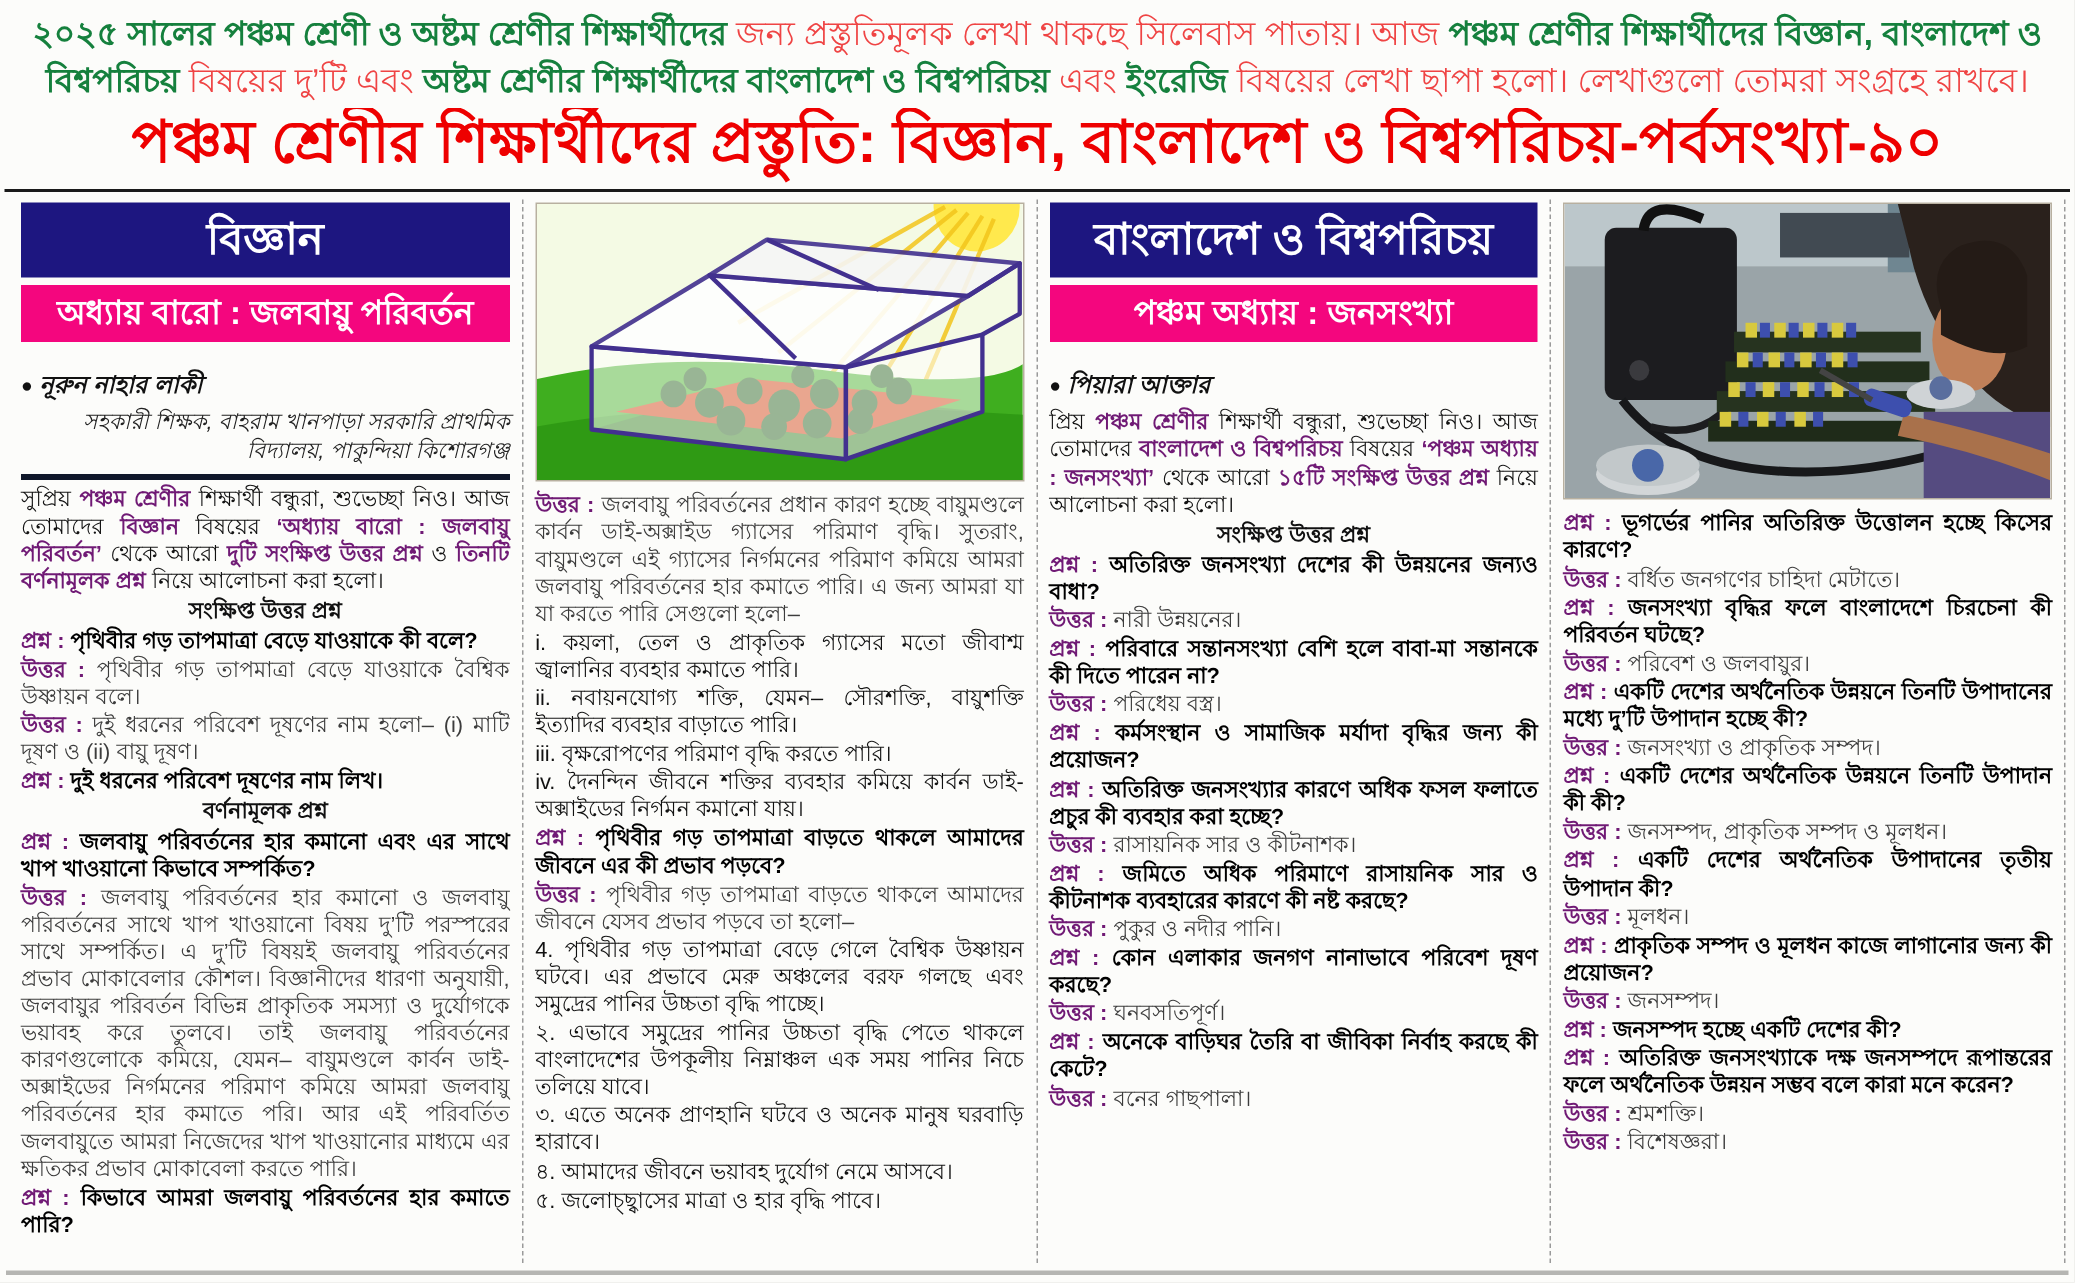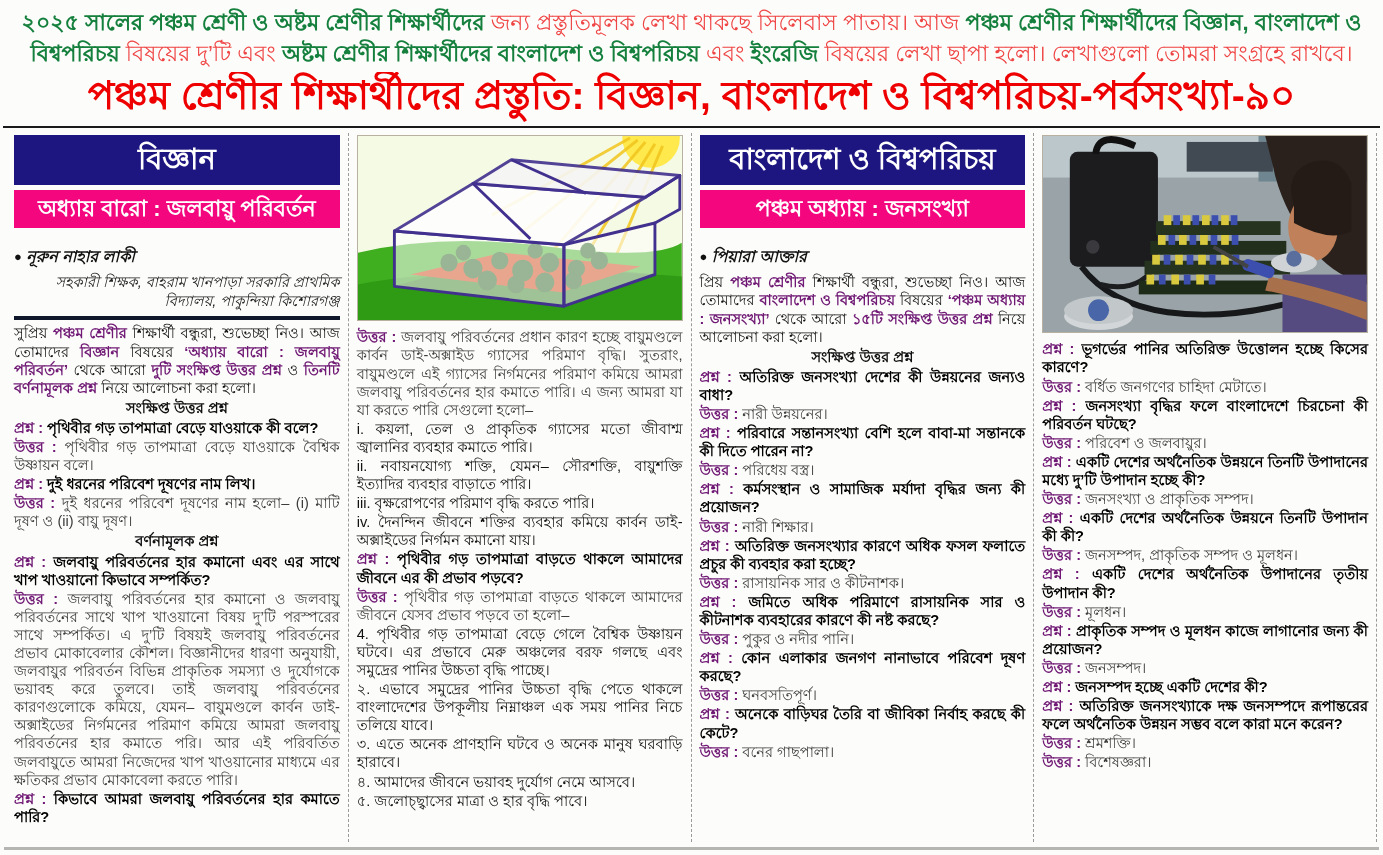--- a/index.html
+++ b/index.html
@@ -76,22 +76,22 @@
       <div class="author">
         <span class="bullet">●</span>
         <span>নূরুন নাহার লাকী</span>
       </div>
       <div class="affil">সহকারী শিক্ষক, বাহরাম খানপাড়া সরকারি প্রাথমিক বিদ্যালয়, পাকুন্দিয়া কিশোরগঞ্জ</div>
       <div class="body">
           <p class="blk mixed"><span>সুপ্রিয় </span><span class="b">পঞ্চম শ্রেণীর</span><span> শিক্ষার্থী বন্ধুরা, শুভেচ্ছা নিও। আজ তোমাদের </span><span class="b">বিজ্ঞান</span><span> বিষয়ের  </span><span class="b">‘অধ্যায় বারো :  জলবায়ু পরিবর্তন’</span><span> থেকে আরো </span><span class="b">দুটি সংক্ষিপ্ত উত্তর প্রশ্ন</span><span> ও </span><span class="b">তিনটি বর্ণনামূলক প্রশ্ন</span><span> নিয়ে আলোচনা করা হলো।</span></p>
           <p class="blk center">সংক্ষিপ্ত উত্তর প্রশ্ন</p>
           <p class="blk q"><span class="b">প্রশ্ন : </span>পৃথিবীর গড় তাপমাত্রা বেড়ে যাওয়াকে কী বলে?</p>
           <p class="blk a"><span class="b">উত্তর : </span>পৃথিবীর গড় তাপমাত্রা বেড়ে যাওয়াকে বৈশ্বিক উষ্ণায়ন বলে।</p>
+          <p class="blk a"><span class="b">উত্তর : </span>দুই ধরনের পরিবেশ দূষণের নাম হলো– (i) মাটি দূষণ ও (ii) বায়ু দূষণ।</p>
           <p class="blk q"><span class="b">প্রশ্ন : </span>দুই ধরনের পরিবেশ দূষণের নাম লিখ।</p>
-          <p class="blk a"><span class="b">উত্তর : </span>দুই ধরনের পরিবেশ দূষণের নাম হলো– (i) মাটি দূষণ ও (ii) বায়ু দূষণ।</p>
           <p class="blk center">বর্ণনামূলক প্রশ্ন</p>
           <p class="blk q"><span class="b">প্রশ্ন : </span>জলবায়ু পরিবর্তনের হার কমানো এবং এর সাথে খাপ খাওয়ানো কিভাবে সম্পর্কিত?</p>
           <p class="blk a"><span class="b">উত্তর : </span>জলবায়ু পরিবর্তনের হার কমানো ও জলবায়ু পরিবর্তনের সাথে খাপ খাওয়ানো বিষয় দু’টি পরস্পরের সাথে সম্পর্কিত। এ দু’টি বিষয়ই জলবায়ু পরিবর্তনের প্রভাব মোকাবেলার কৌশল। বিজ্ঞানীদের ধারণা অনুযায়ী, জলবায়ুর পরিবর্তন বিভিন্ন প্রাকৃতিক সমস্যা ও দুর্যোগকে ভয়াবহ করে তুলবে। তাই জলবায়ু পরিবর্তনের কারণগুলোকে কমিয়ে, যেমন– বায়ুমণ্ডলে কার্বন ডাই-অক্সাইডের নির্গমনের পরিমাণ কমিয়ে আমরা জলবায়ু পরিবর্তনের হার কমাতে পরি। আর এই পরিবর্তিত জলবায়ুতে আমরা নিজেদের খাপ খাওয়ানোর মাধ্যমে এর ক্ষতিকর প্রভাব মোকাবেলা করতে পারি।</p>
           <p class="blk q"><span class="b">প্রশ্ন : </span>কিভাবে আমরা জলবায়ু পরিবর্তনের হার কমাতে পারি?</p>
         </div>
     </section>
 
     <section class="col col2">
       <figure class="figure fig-greenhouse">
         <svg viewBox="0 0 338 186" preserveAspectRatio="none">
@@ -171,21 +171,20 @@
         <span>পিয়ারা আক্তার</span>
       </div>
       <div class="body">
           <p class="blk mixed"><span>প্রিয় </span><span class="b">পঞ্চম শ্রেণীর</span><span> শিক্ষার্থী বন্ধুরা, শুভেচ্ছা নিও। আজ তোমাদের </span><span class="b">বাংলাদেশ ও বিশ্বপরিচয়</span><span> বিষয়ের </span><span class="b">‘পঞ্চম অধ্যায় : জনসংখ্যা’</span><span> থেকে আরো </span><span class="b">১৫টি সংক্ষিপ্ত উত্তর প্রশ্ন</span><span> নিয়ে আলোচনা করা হলো।</span></p>
           <p class="blk center">সংক্ষিপ্ত উত্তর প্রশ্ন</p>
           <p class="blk q"><span class="b">প্রশ্ন : </span>অতিরিক্ত জনসংখ্যা দেশের কী উন্নয়নের জন্যও বাধা?</p>
           <p class="blk a"><span class="b">উত্তর : </span>নারী উন্নয়নের।</p>
           <p class="blk q"><span class="b">প্রশ্ন : </span>পরিবারে সন্তানসংখ্যা বেশি হলে বাবা-মা সন্তানকে কী দিতে পারেন না?</p>
           <p class="blk a"><span class="b">উত্তর : </span>পরিধেয় বস্ত্র।</p>
           <p class="blk q"><span class="b">প্রশ্ন : </span>কর্মসংস্থান ও সামাজিক মর্যাদা বৃদ্ধির জন্য কী প্রয়োজন?</p>
-          <p class="blk a"><span class="b">উত্তর : </span>নারী শিক্ষার।</p>
           <p class="blk q"><span class="b">প্রশ্ন : </span>অতিরিক্ত জনসংখ্যার কারণে অধিক ফসল ফলাতে প্রচুর কী ব্যবহার করা হচ্ছে?</p>
           <p class="blk a"><span class="b">উত্তর : </span>রাসায়নিক সার ও কীটনাশক।</p>
           <p class="blk q"><span class="b">প্রশ্ন : </span>জমিতে অধিক পরিমাণে রাসায়নিক সার ও কীটনাশক ব্যবহারের কারণে কী নষ্ট করছে?</p>
           <p class="blk a"><span class="b">উত্তর : </span>পুকুর ও নদীর পানি।</p>
           <p class="blk q"><span class="b">প্রশ্ন : </span>কোন এলাকার জনগণ নানাভাবে পরিবেশ দূষণ করছে?</p>
           <p class="blk a"><span class="b">উত্তর : </span>ঘনবসতিপূর্ণ।</p>
           <p class="blk q"><span class="b">প্রশ্ন : </span>অনেকে বাড়িঘর তৈরি বা জীবিকা নির্বাহ করছে কী কেটে?</p>
           <p class="blk a"><span class="b">উত্তর : </span>বনের গাছপালা।</p>
         </div>
     </section>

